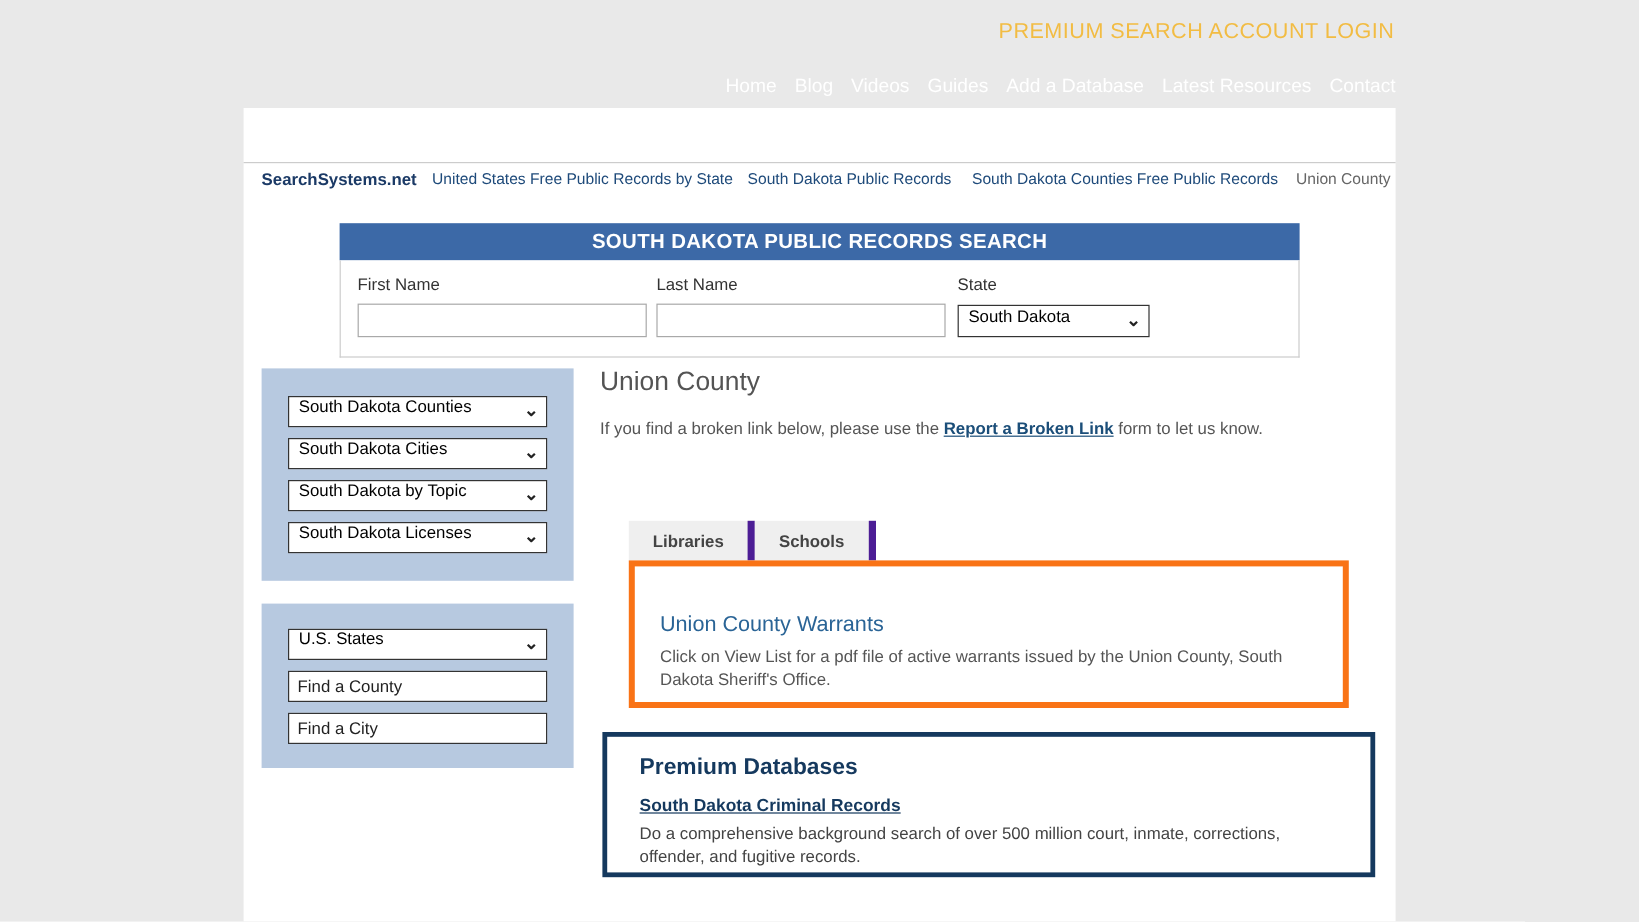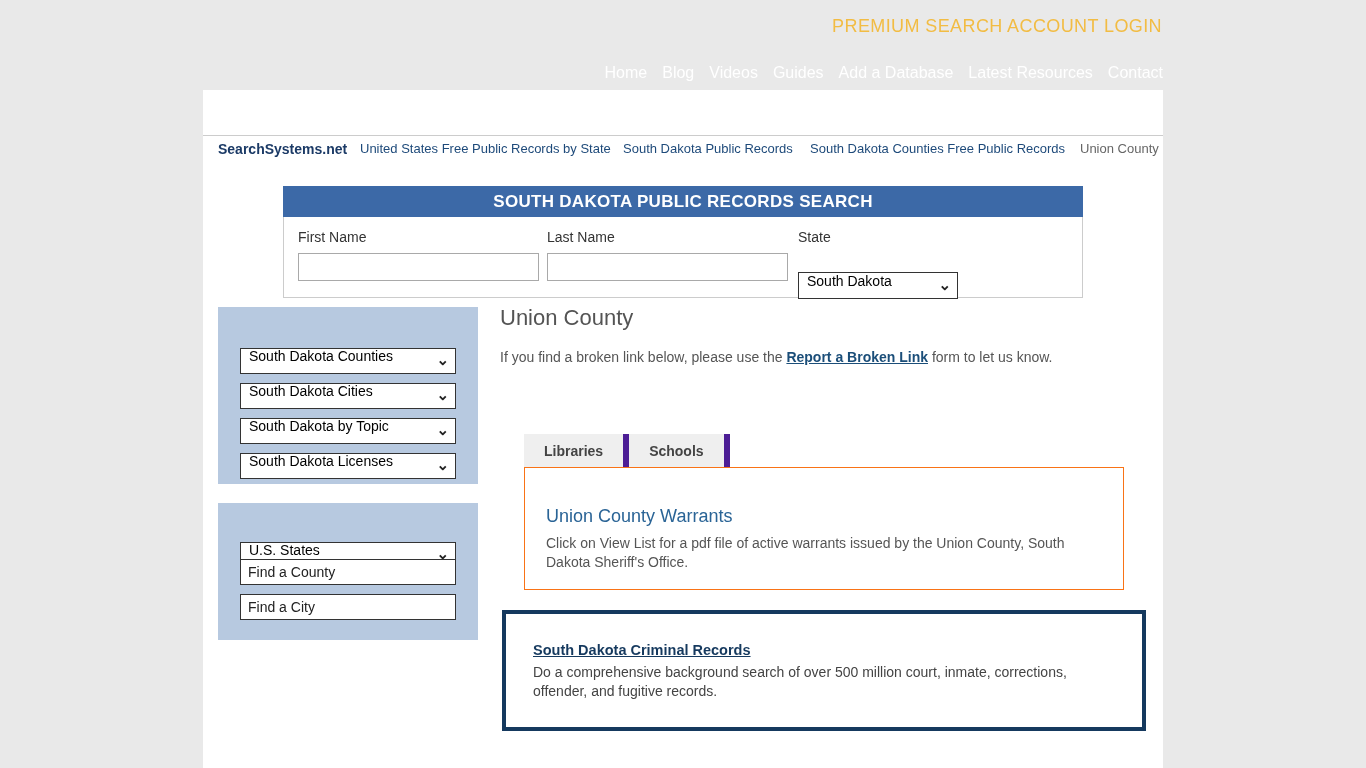--- a/index.html
+++ b/index.html
@@ -77,21 +77,21 @@
   .f1 { left: 14px; }
   .f2 { left: 263px; }
   .f3 { left: 514px; }
 
   
   .select {
     position: relative; background: #ffffff;
     border: 1px solid #333333; cursor: pointer;
     font-size: 14px; color: #000000;
     display: flex; align-items: center;
-    padding: 0 22px 10px 8px; white-space: nowrap; overflow: hidden; margin-top: 18px;
+    padding: 0 22px 10px 8px; white-space: nowrap; overflow: hidden;
   }
   .select .caret {
     position: absolute; right: 6px; top: 50%;
     transform: translateY(-58%);
     font-size: 15px; font-weight: bold; color: #222222;
   }
   .state-select { position: absolute; top: 37px; left: 0; width: 160px; height: 27px; }
 
   
   .side-box {
@@ -136,21 +136,21 @@
     font-size: 14px; font-weight: bold; color: #444444;
     background: #efefef; border-right: 6px solid #4c1d95;
     cursor: pointer;
   }
   .tab.active {
     background: #3c69a7; color: #ffffff; border-right: none;
   }
   .tab-panel {
     position: absolute; left: 321px; top: 377px;
     width: 600px; height: 123px;
-    background: #ffffff; border: 1px solid #f97316;
+    background: #ffffff; border: 5px solid #f97316;
   }
   .record-title {
     position: absolute; left: 21px; top: 38px;
     font-size: 18px; color: #2a6496; text-decoration: none; cursor: pointer;
   }
   .record-desc {
     position: absolute; left: 21px; top: 66px; width: 540px;
     font-size: 14px; line-height: 19px; color: #555555;
   }
 
@@ -256,18 +256,19 @@
       <div class="tab">Libraries</div>
       <div class="tab">Schools</div>
     </div>
 
     <div class="tab-panel">
       <a class="record-title">Union County Warrants</a>
       <p class="record-desc">Click on View List for a pdf file of active warrants issued by the Union County, South Dakota Sheriff's Office.</p>
     </div>
 
     <div class="premium-box">
+      <div class="premium-title">Premium Databases</div>
       <a class="premium-link">South Dakota Criminal Records</a>
       <p class="premium-desc">Do a comprehensive background search of over 500 million court, inmate, corrections, offender, and fugitive records.</p>
     </div>
 
   </div>
 </div>
 
 </body></html>

